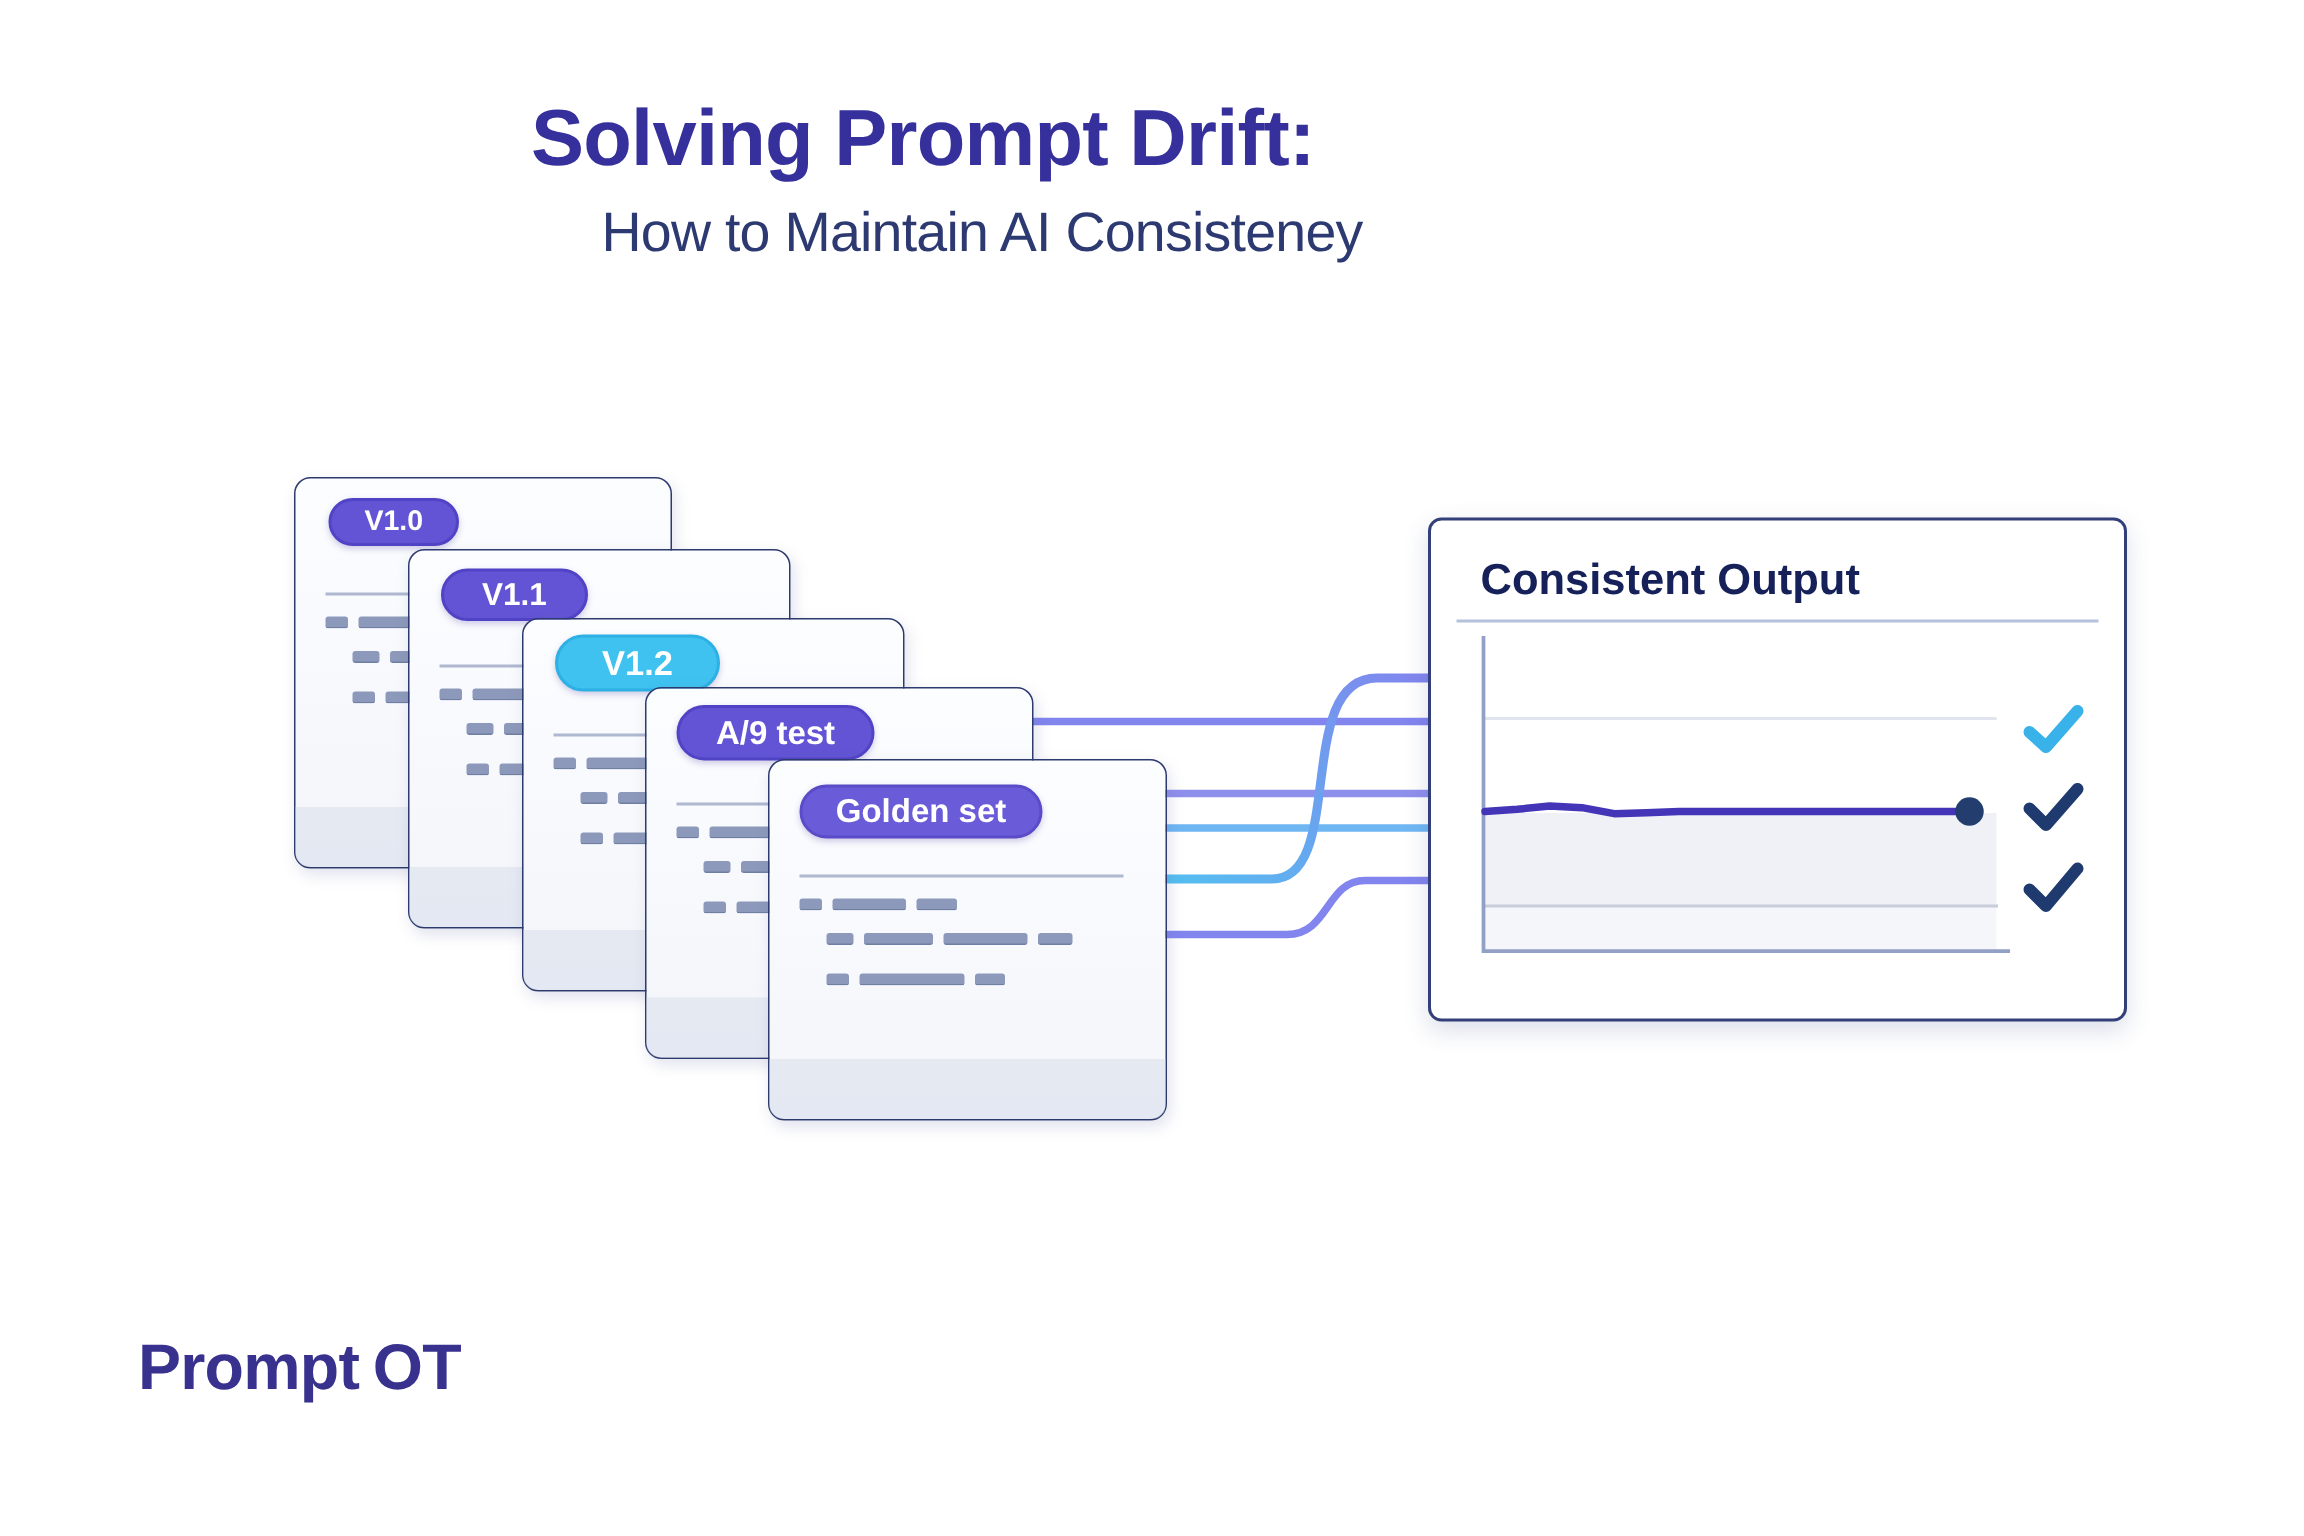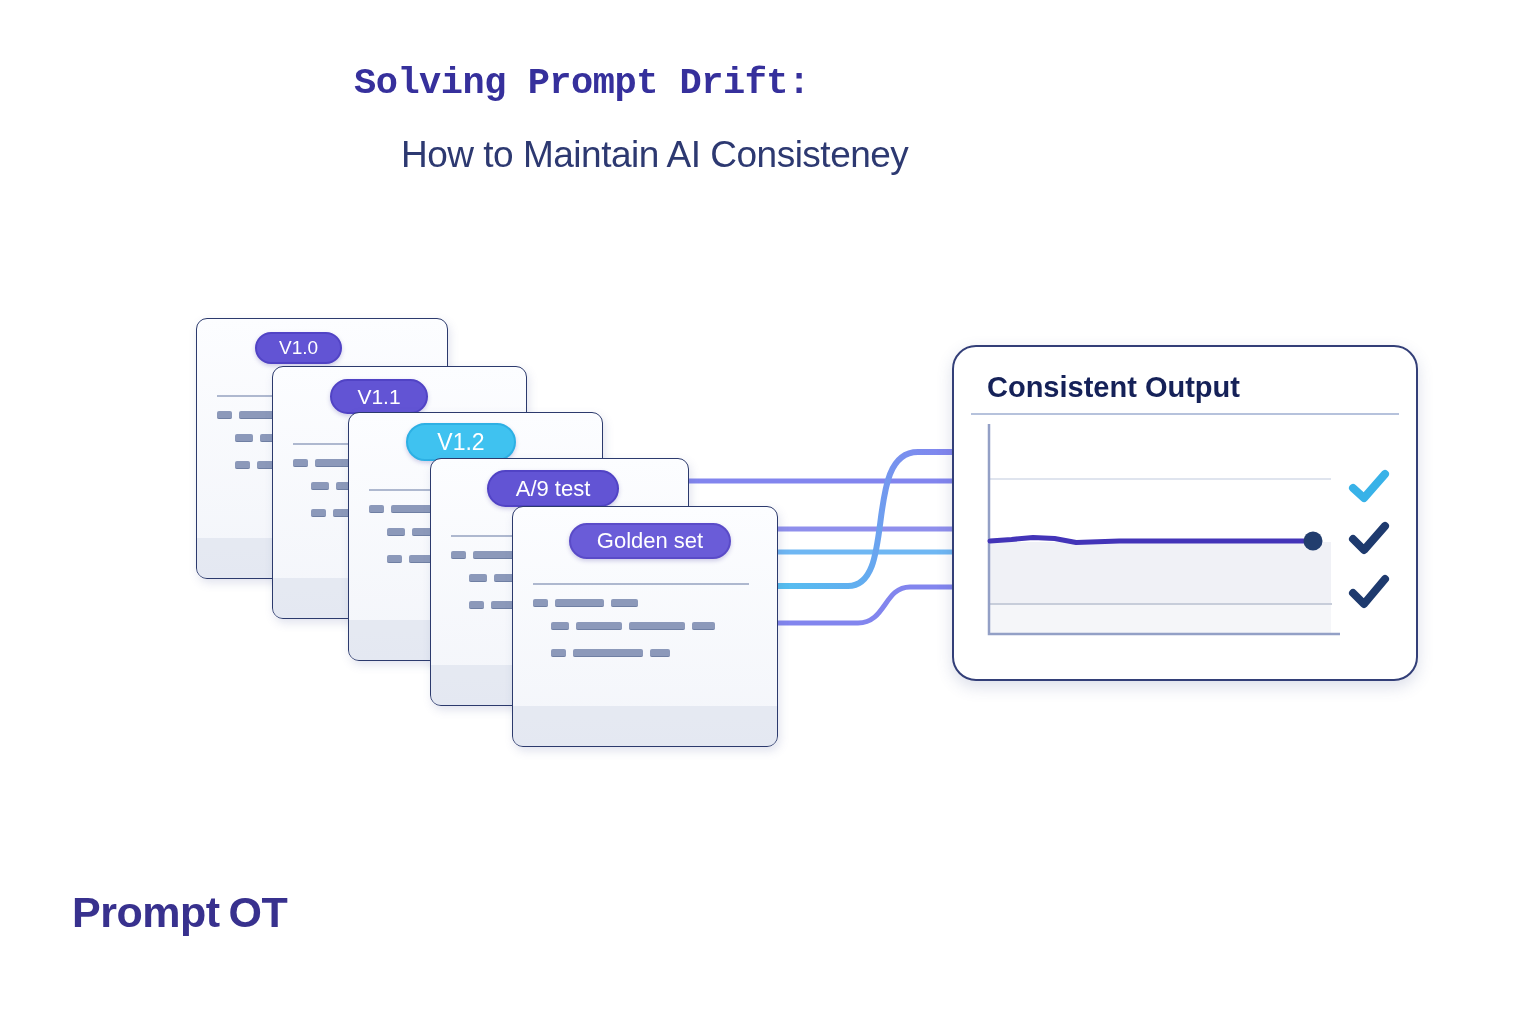--- a/index.html
+++ b/index.html
@@ -2,63 +2,62 @@
 <html><head>
 <meta charset="utf-8">
 <style>
   html,body{margin:0;padding:0;background:#ffffff;}
   .canvas{
     position:relative;width:1536px;height:1024px;background:#ffffff;
     overflow:hidden;font-family:"Liberation Sans",sans-serif;
   }
   
   .hdr-title{
-    position:absolute;left:354px;top:62px;font-size:37px;font-weight:bold;
-    letter-spacing:-0.5px;white-space:nowrap;font-family:Liberation Mono, monospace;
+    position:absolute;left:354px;top:62px;font-size:53px;font-weight:bold;
+    letter-spacing:-0.5px;white-space:nowrap;
   }
   .hdr-sub{
     position:absolute;left:353px;top:134px;font-size:37px;font-weight:400;
     letter-spacing:-0.5px;white-space:nowrap;
   }
   
   .card{
     position:absolute;border:1.5px solid #2c3a6d;border-radius:11px;
     background:linear-gradient(180deg,#fcfdff 0%,#f3f5fa 100%);
     box-shadow:2px 4px 10px rgba(90,100,160,0.18);
   }
   .card-foot{
     position:absolute;left:0;right:0;bottom:0;height:40px;
     background:rgba(213,219,234,0.5);border-radius:0 0 9px 9px;
   }
   .badge{
     position:absolute;display:flex;align-items:center;justify-content:center;
-    border-radius:999px;color:#ffffff;font-weight:normal;white-space:nowrap;
+    border-radius:999px;color:#ffffff;font-weight:bold;white-space:nowrap;
     border:2px solid rgba(0,0,0,0.12);
     box-shadow:0 2px 4px rgba(70,60,160,0.25);
-    margin-left:36px;
   }
   .sk-hr{position:absolute;left:20px;top:76px;width:82%;height:2px;background:#aeb8cf;}
   .sk-row{position:absolute;display:flex;gap:7px;}
   .sk-row i{display:block;height:7px;background:#8c99ba;border-radius:2px;border-bottom:1px solid #6f7fa3;}
   
   .abs{position:absolute;left:0;top:0;}
   .panel{
     position:absolute;left:952px;top:345px;width:462px;height:332px;
-    background:#ffffff;border:2px solid #333f78;border-radius:24px;
+    background:#ffffff;border:2px solid #333f78;border-radius:9px;
     box-shadow:0 6px 16px rgba(60,80,140,0.18);
   }
   .panel-title{
     position:absolute;left:33px;top:24px;font-size:29px;font-weight:bold;
     white-space:nowrap;
   }
   .panel-divider{position:absolute;left:17px;right:17px;top:66px;height:2px;background:#b6c2dc;}
   .panel-chart{position:absolute;left:0;top:0;}
   
   .logo{
-    position:absolute;left:72px;top:888px;font-size:43px;font-weight:bold;
+    position:absolute;left:92px;top:888px;font-size:43px;font-weight:bold;
     letter-spacing:-0.5px;display:flex;gap:9px;white-space:nowrap;
   }
 </style>
 </head>
 <body>
 
 <div class="canvas">
 
   <div class="hdr-title" style="color: rgb(54, 48, 156);">Solving Prompt Drift:</div>
   <div class="hdr-sub" style="color: rgb(45, 57, 113); margin-left: 48px;">How to Maintain AI Consisteney</div>

